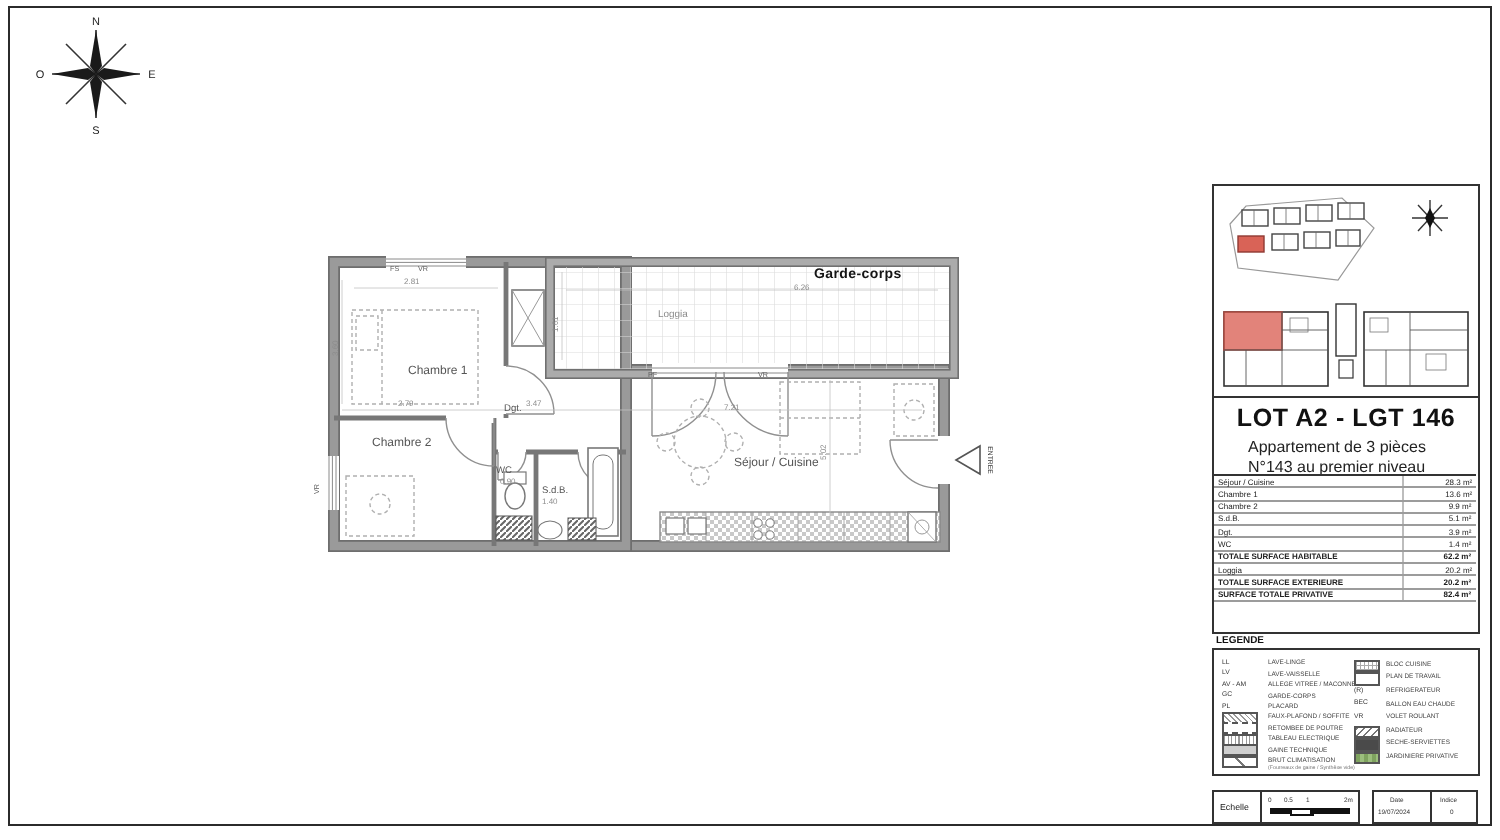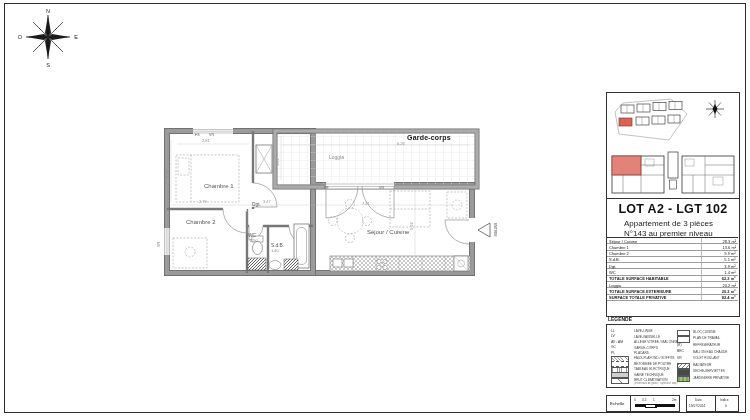--- a/index.html
+++ b/index.html
@@ -255,21 +255,21 @@
         <path d="M96,7 V44 M73,26 H96 M84,26 V44 M96,26 H125 M96,16 H125"></path>
       </g>
       <g fill="none" stroke="#777" stroke-width=".4">
         <rect x="36" y="10" width="9" height="7"></rect>
           <rect x="76" y="10" width="9" height="7"></rect>
         <rect x="104" y="28" width="10" height="8"></rect>
       </g>
     </svg>
 
     <div class="sb-divider"></div>
-    <div class="sb-title">LOT A2 - LGT 102</div>
+    <div class="sb-title">LOT A2 - LGT 146</div>
     <div class="sb-sub" style="top:126px;">Appartement de 3 pièces</div>
     <div class="sb-sub" style="top:136px;">N°143 au premier niveau</div>
 
     <div class="sb-table">
       <div class="trow">
           <span class="cl">Séjour / Cuisine</span>
           <span class="cv">28.3 m²</span>
         </div>
       <div class="trow">
           <span class="cl">Chambre 1</span>

